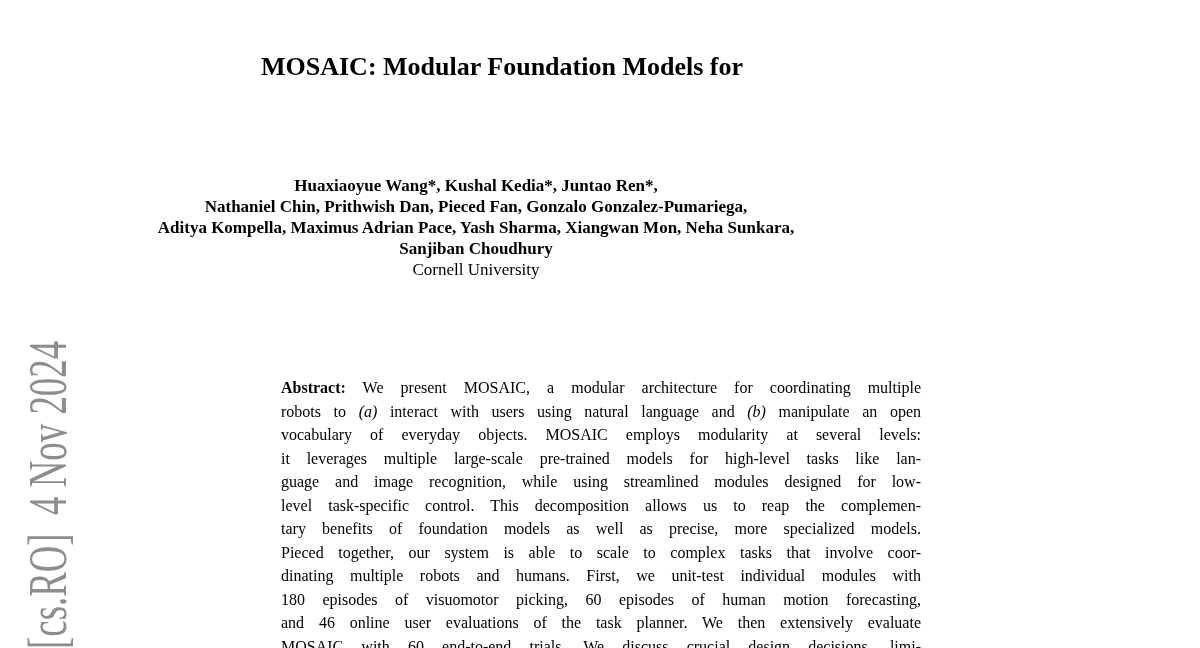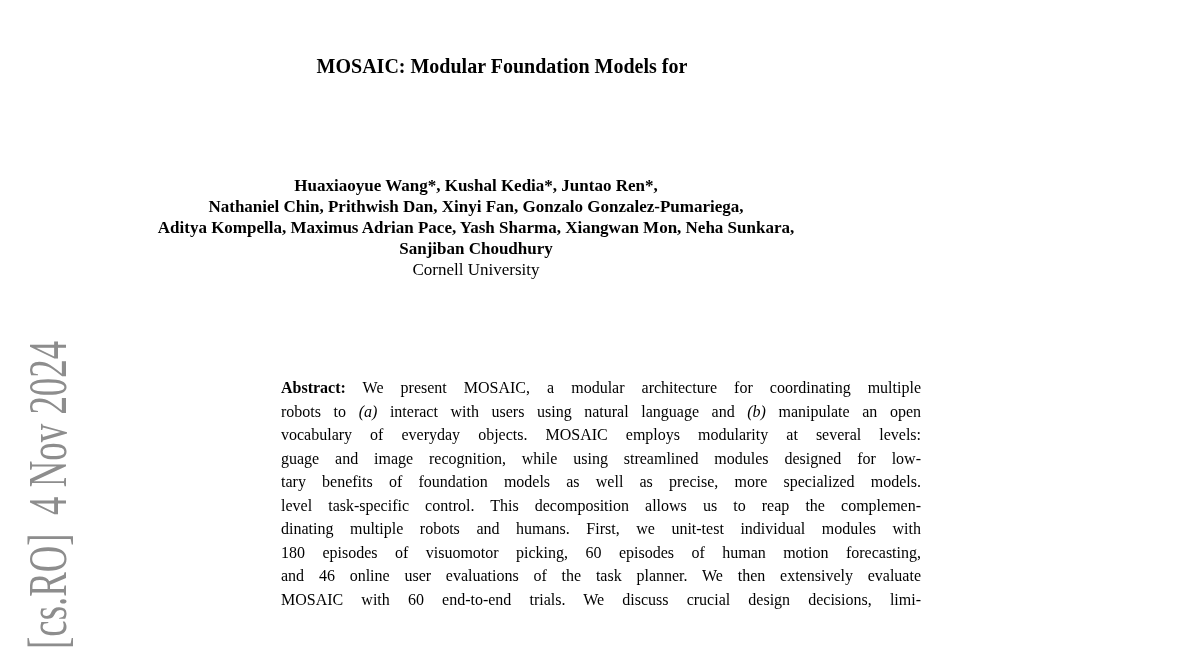--- a/index.html
+++ b/index.html
@@ -33,21 +33,21 @@
     font-size: 55px;
     color: #8d8d8d;
     transform-origin: 0 0;
     transform: rotate(-90deg) scaleX(0.67);
   }
   .title {
     position: absolute;
     left: 0; top: 46px;
     width: 1004px;
     text-align: center;
-    font-size: 20px;
+    font-size: 26px;
     font-weight: bold;
     line-height: 41px;
   }
   .title-line { display: block; }
   .authors {
     position: absolute;
     left: 0; top: 175px;
     width: 952px;
     text-align: center;
     font-size: 17px;
@@ -82,32 +82,34 @@
   <div class="watermark">
     <span class="wm-text">[cs.RO]&nbsp; 4 Nov 2024</span>
   </div>
 
   <h1 class="title">
     <span class="title-line">MOSAIC: Modular Foundation Models for</span>
   </h1>
 
   <div class="authors">
     <span class="author-line">Huaxiaoyue Wang*, Kushal Kedia*, Juntao Ren*,</span>
-    <span class="author-line">Nathaniel Chin, Prithwish Dan, Xinyi Fan, Gonzalo Gonzalez-Pumariega,</span>
+    <span class="author-line">Nathaniel Chin, Prithwish Dan, Pieced Fan, Gonzalo Gonzalez-Pumariega,</span>
     <span class="author-line">Aditya Kompella, Maximus Adrian Pace, Yash Sharma, Xiangwan Mon, Neha Sunkara,</span>
     <span class="author-line">Sanjiban Choudhury</span>
     <span class="affiliation">Cornell University</span>
   </div>
 
   <div class="abstract">
     <div class="abs-line"><b>Abstract:</b> We present MOSAIC, a modular architecture for coordinating multiple</div>
     <div class="abs-line">robots to <i>(a)</i> interact with users using natural language and <i>(b)</i> manipulate an open</div>
     <div class="abs-line">vocabulary of everyday objects. MOSAIC employs modularity at several levels:</div>
+    <div class="abs-line">it leverages multiple large-scale pre-trained models for high-level tasks like lan-</div>
     <div class="abs-line">guage and image recognition, while using streamlined modules designed for low-</div>
+    <div class="abs-line">level task-specific control. This decomposition allows us to reap the complemen-</div>
     <div class="abs-line">tary benefits of foundation models as well as precise, more specialized models.</div>
-    <div class="abs-line">level task-specific control. This decomposition allows us to reap the complemen-</div>
+    <div class="abs-line">Pieced together, our system is able to scale to complex tasks that involve coor-</div>
     <div class="abs-line">dinating multiple robots and humans. First, we unit-test individual modules with</div>
     <div class="abs-line">180 episodes of visuomotor picking, 60 episodes of human motion forecasting,</div>
     <div class="abs-line">and 46 online user evaluations of the task planner. We then extensively evaluate</div>
     <div class="abs-line">MOSAIC with 60 end-to-end trials. We discuss crucial design decisions, limi-</div>
   </div>
 
 </div>
 
 </body></html>

